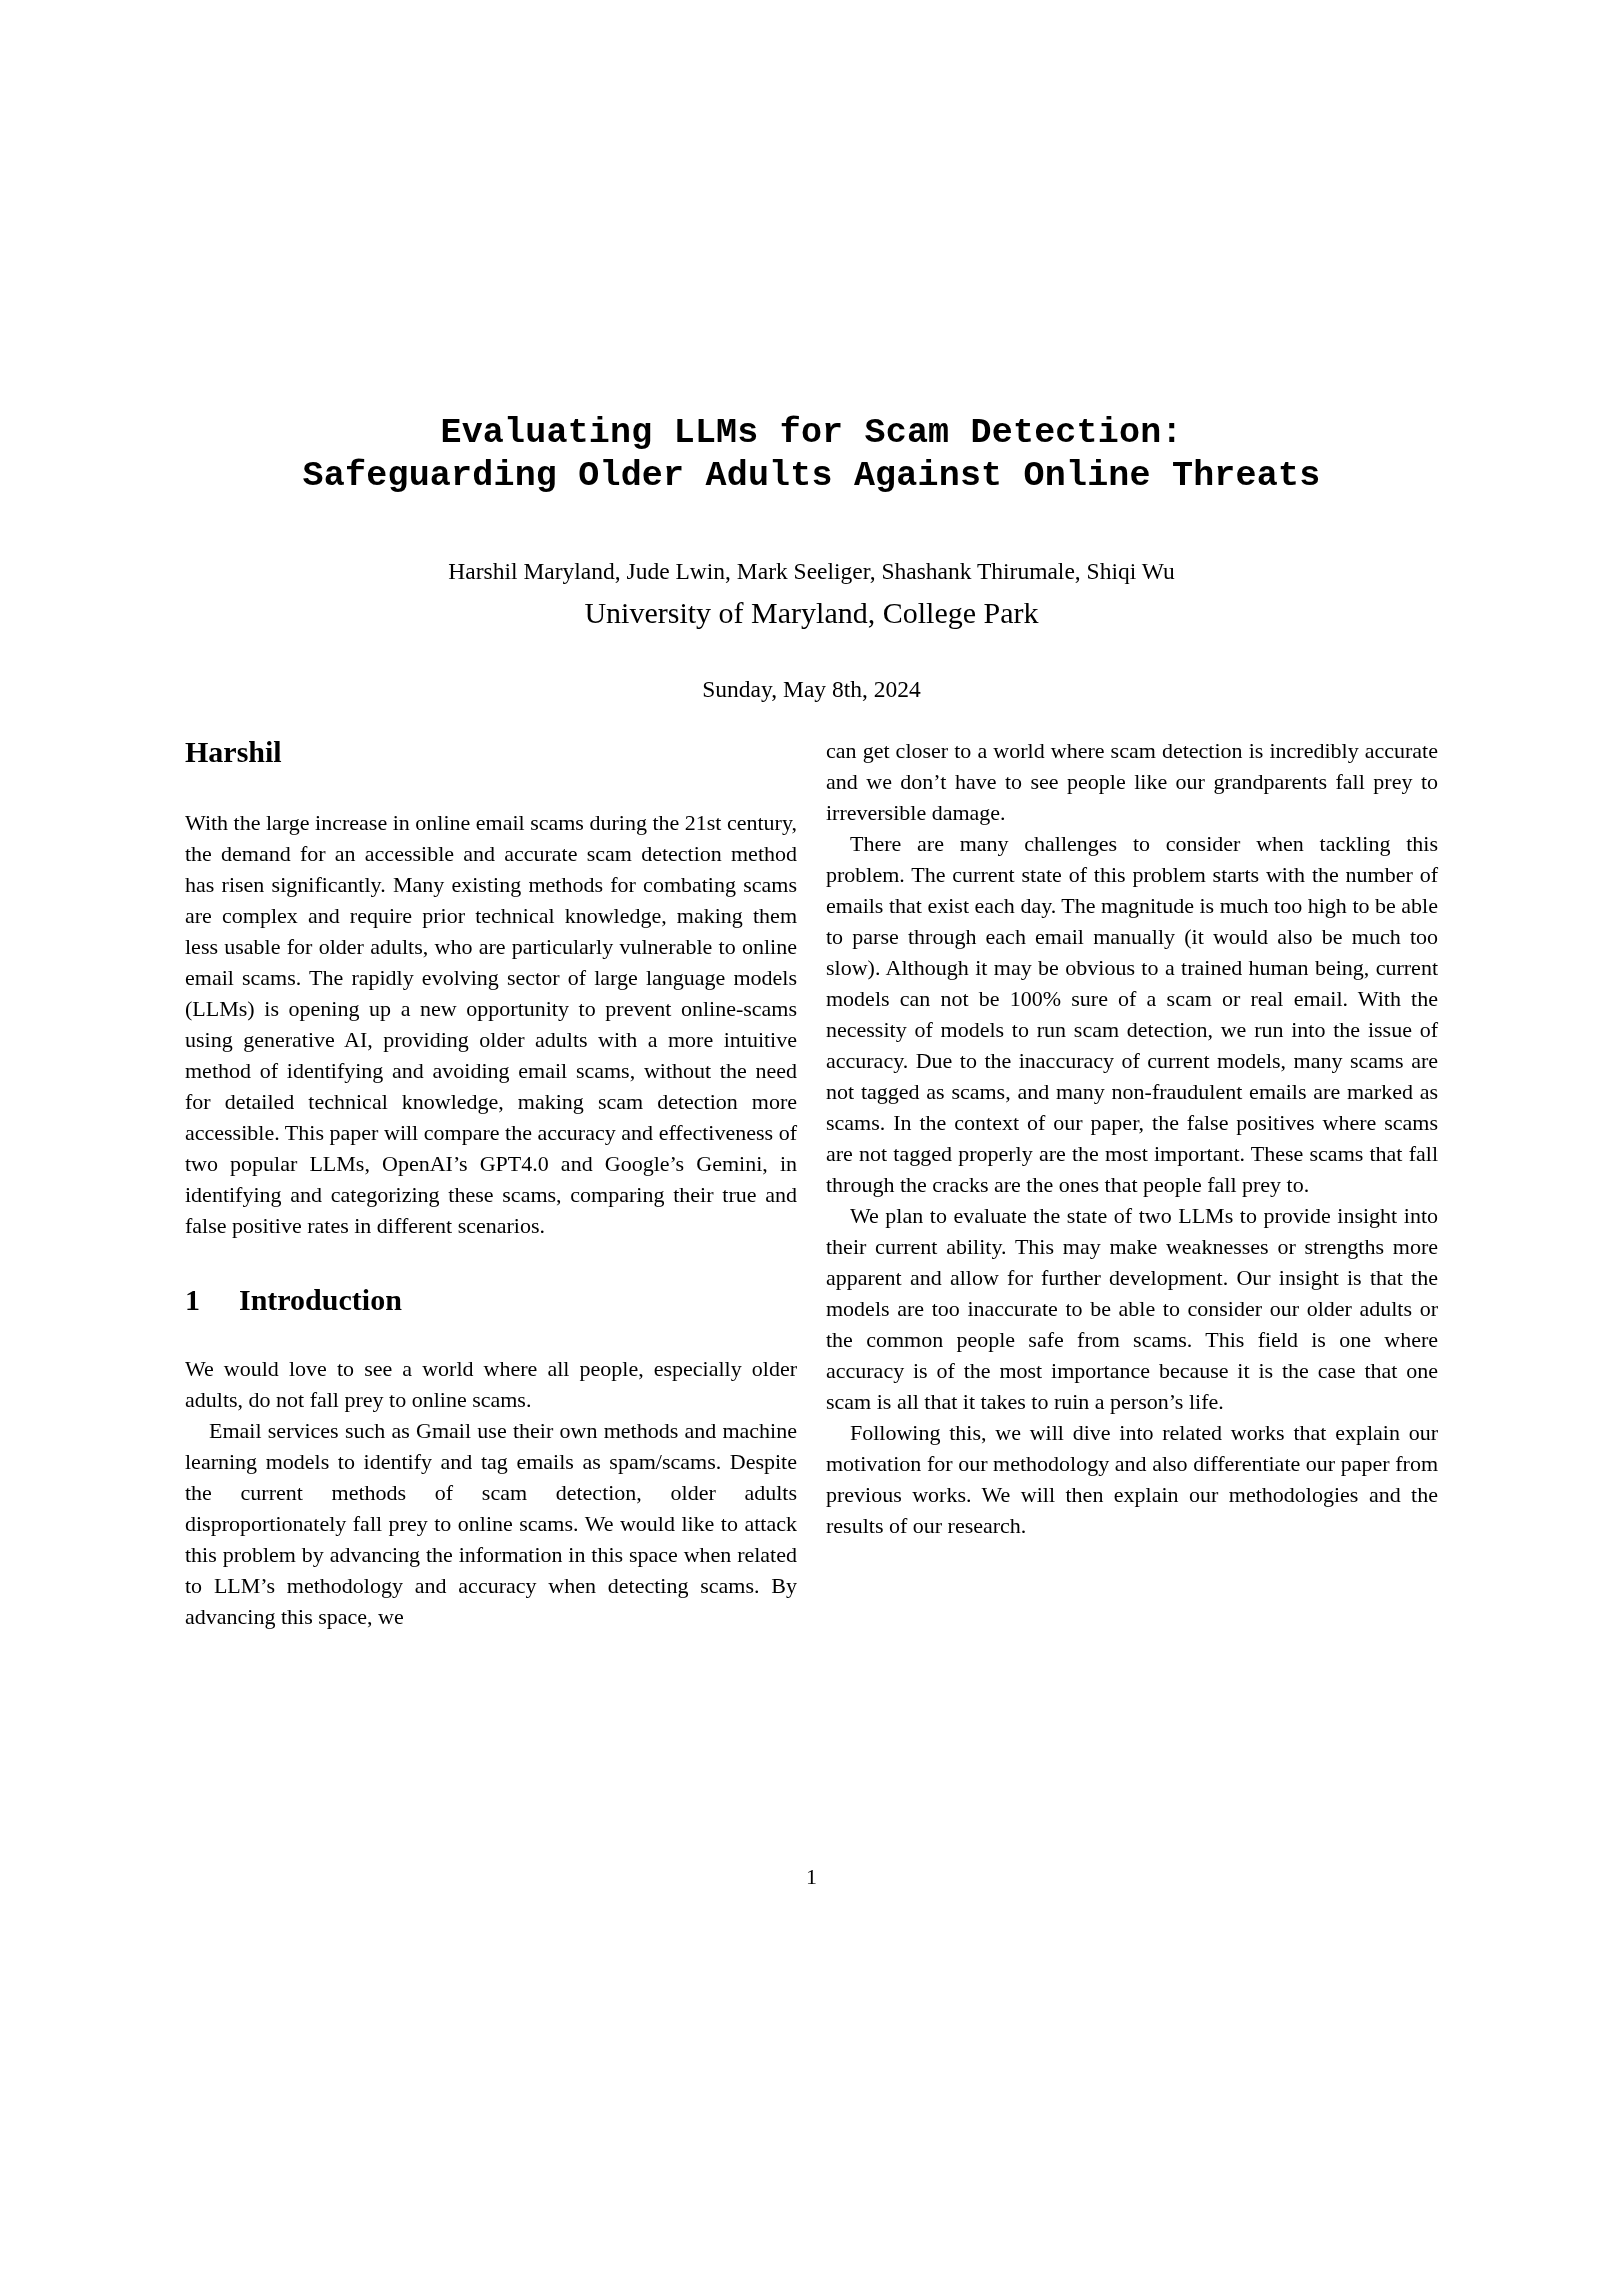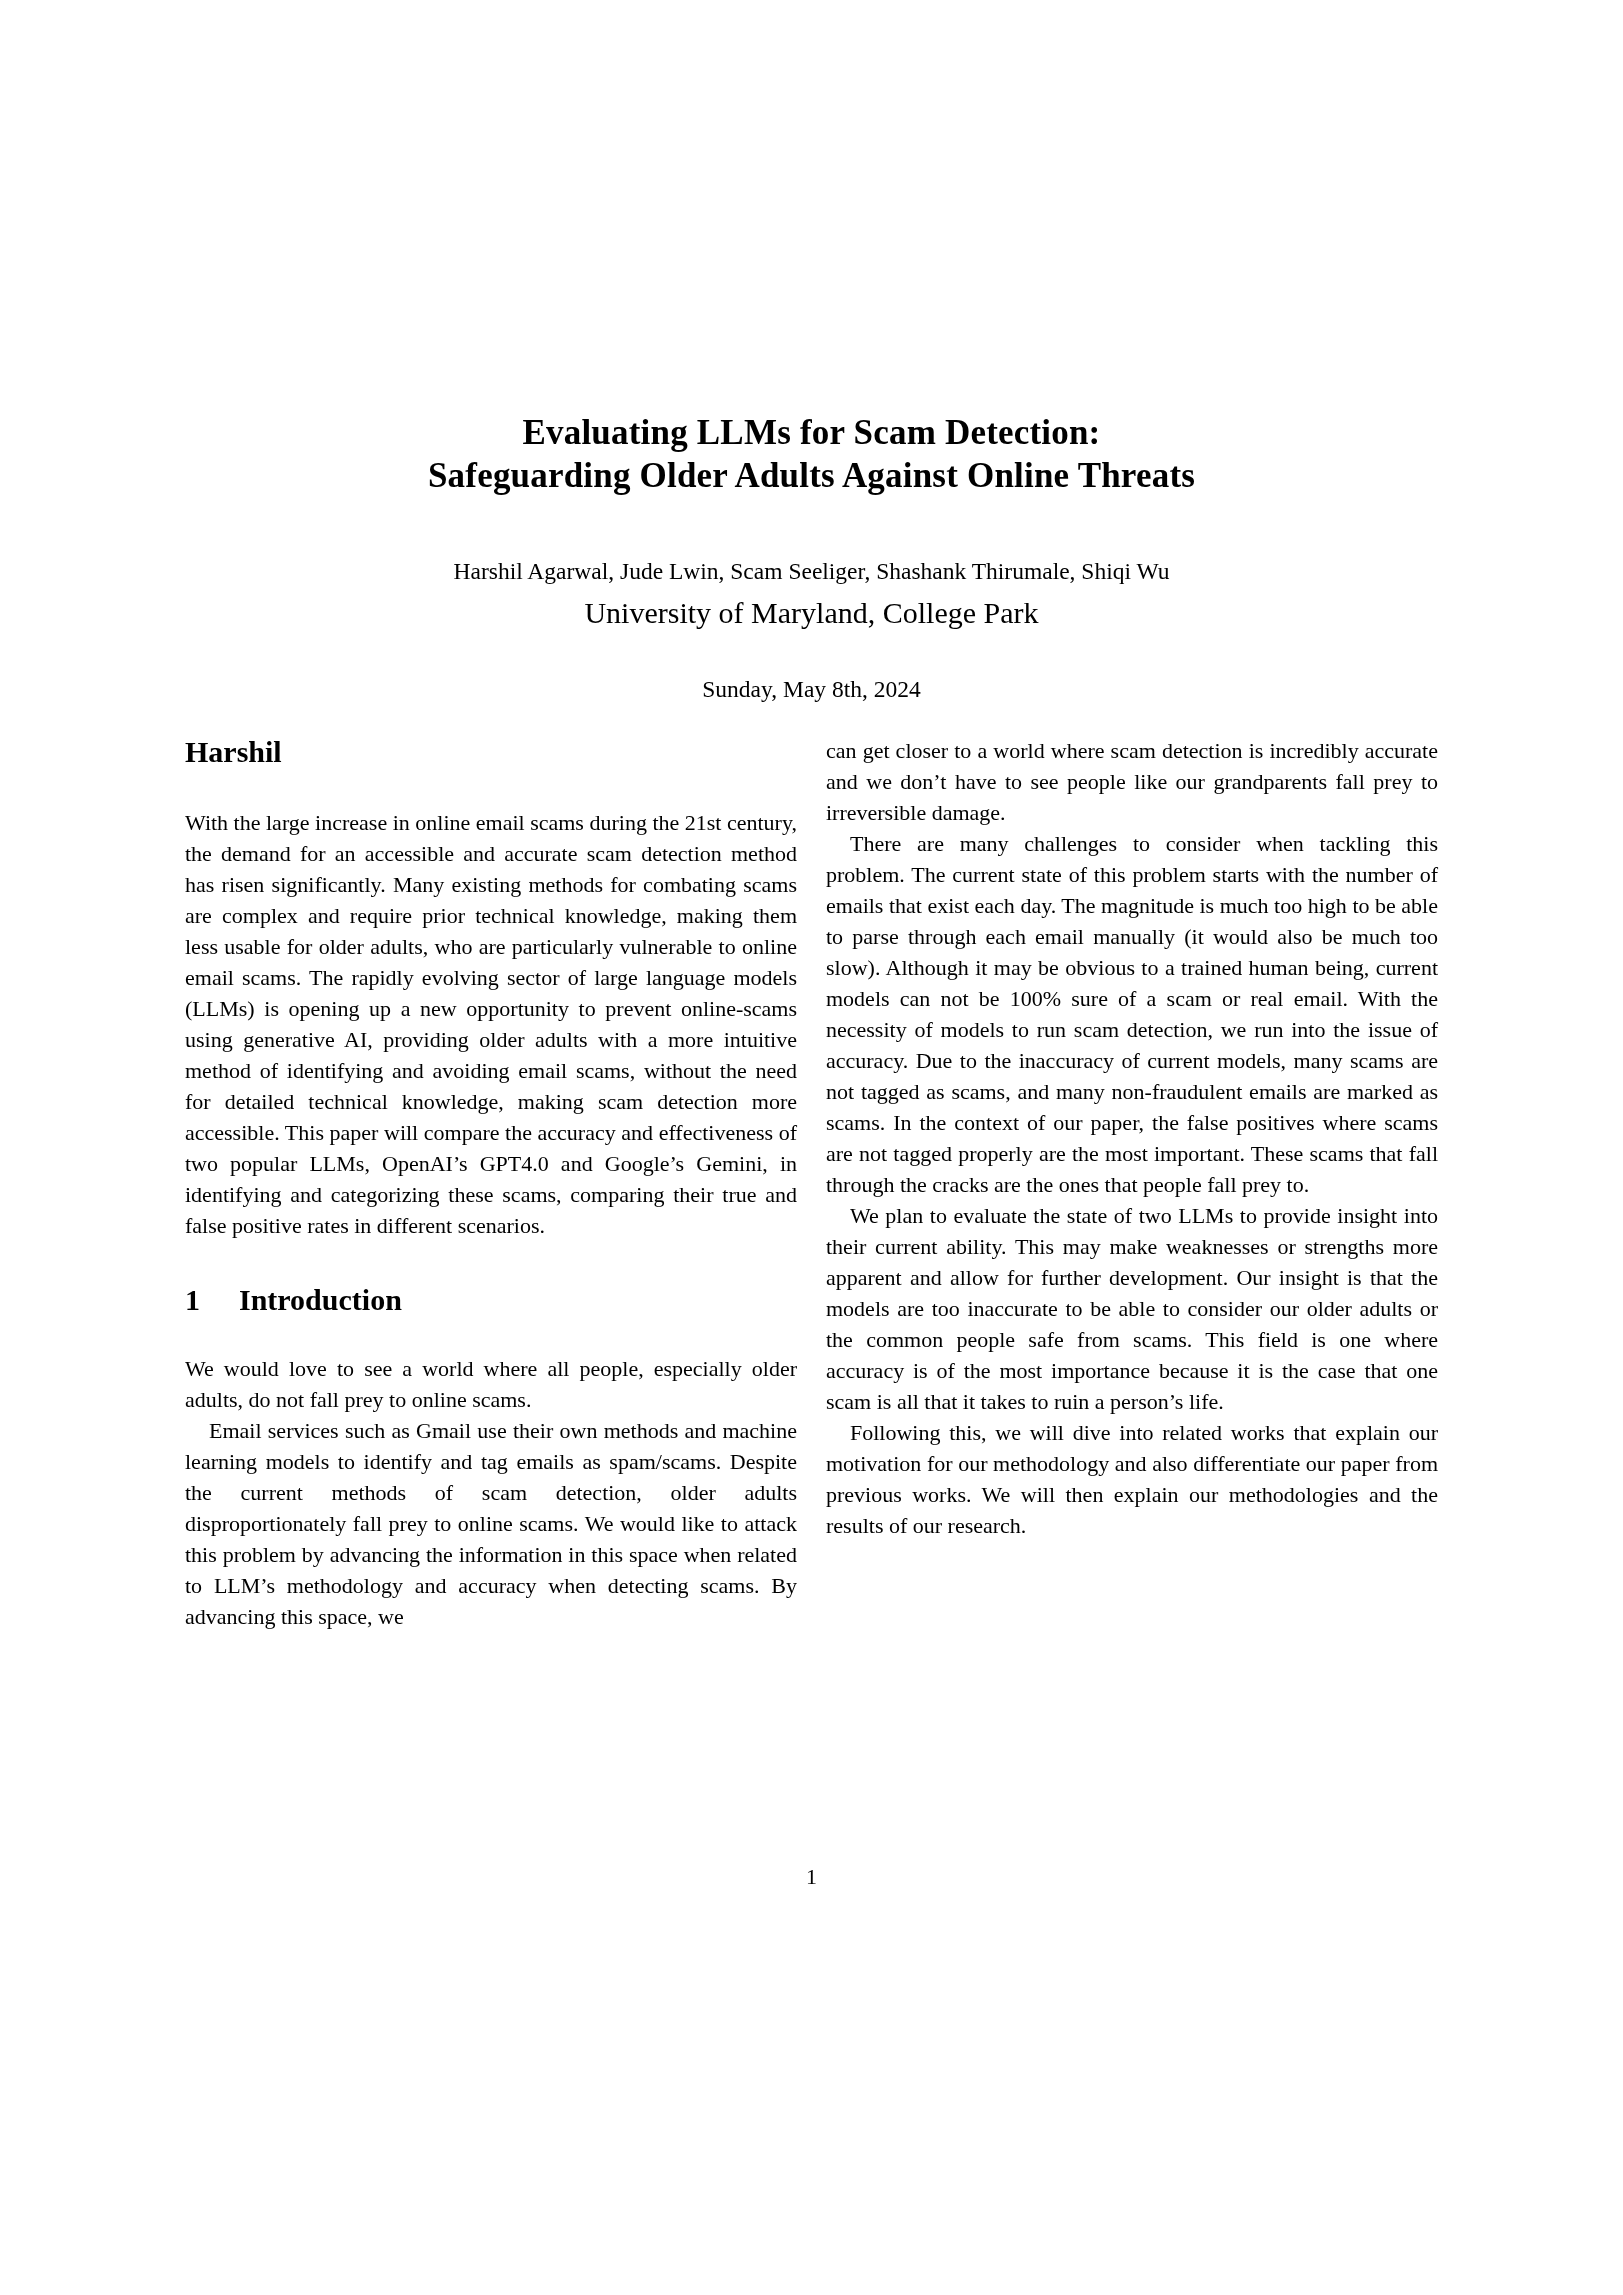--- a/index.html
+++ b/index.html
@@ -41,20 +41,21 @@
     top: 412px;
     width: 1253px;
     text-align: center;
   }
   .paper-title {
     font-size: 35px;
     font-weight: bold;
     line-height: 1.22;
     letter-spacing: 0.2px;
     margin: 0;
+    font-family: Liberation Mono, monospace;
   }
   .paper-title .tline {
     display: block;
   }
   .authors {
     font-size: 23.5px;
     line-height: 1.5;
     margin-top: 57px;
   }
   .affiliation {
@@ -129,21 +130,21 @@
 <body>
 
 <div class="page">
   <div class="content">
 
     <div class="title-block">
       <h1 class="paper-title">
         <span class="tline">Evaluating LLMs for Scam Detection:</span>
         <span class="tline">Safeguarding Older Adults Against Online Threats</span>
       </h1>
-      <div class="authors">Harshil Agarwal, Jude Lwin, Scam Seeliger, Shashank Thirumale, Shiqi Wu</div>
+      <div class="authors">Harshil Maryland, Jude Lwin, Mark Seeliger, Shashank Thirumale, Shiqi Wu</div>
       <div class="affiliation">University of Maryland, College Park</div>
       <div class="pub-date">Sunday, May 8th, 2024</div>
     </div>
 
     <div class="columns">
 
       <div class="col">
         <h2 class="section-heading abstract-heading">Harshil</h2>
 
         <p class="body-par">With the large increase in online email scams during the 21st century, the demand for an accessible and ac­curate scam detection method has risen significantly. Many existing methods for combating scams are com­plex and require prior technical knowledge, making them less usable for older adults, who are particularly vulnerable to online email scams. The rapidly evolv­ing sector of large language models (LLMs) is opening up a new opportunity to prevent online-scams using generative AI, providing older adults with a more intuitive method of identifying and avoiding email scams, without the need for detailed technical knowl­edge, making scam detection more accessible. This paper will compare the accuracy and effectiveness of two popular LLMs, OpenAI’s GPT4.0 and Google’s Gemini, in identifying and categorizing these scams, comparing their true and false positive rates in dif­ferent scenarios.</p>

